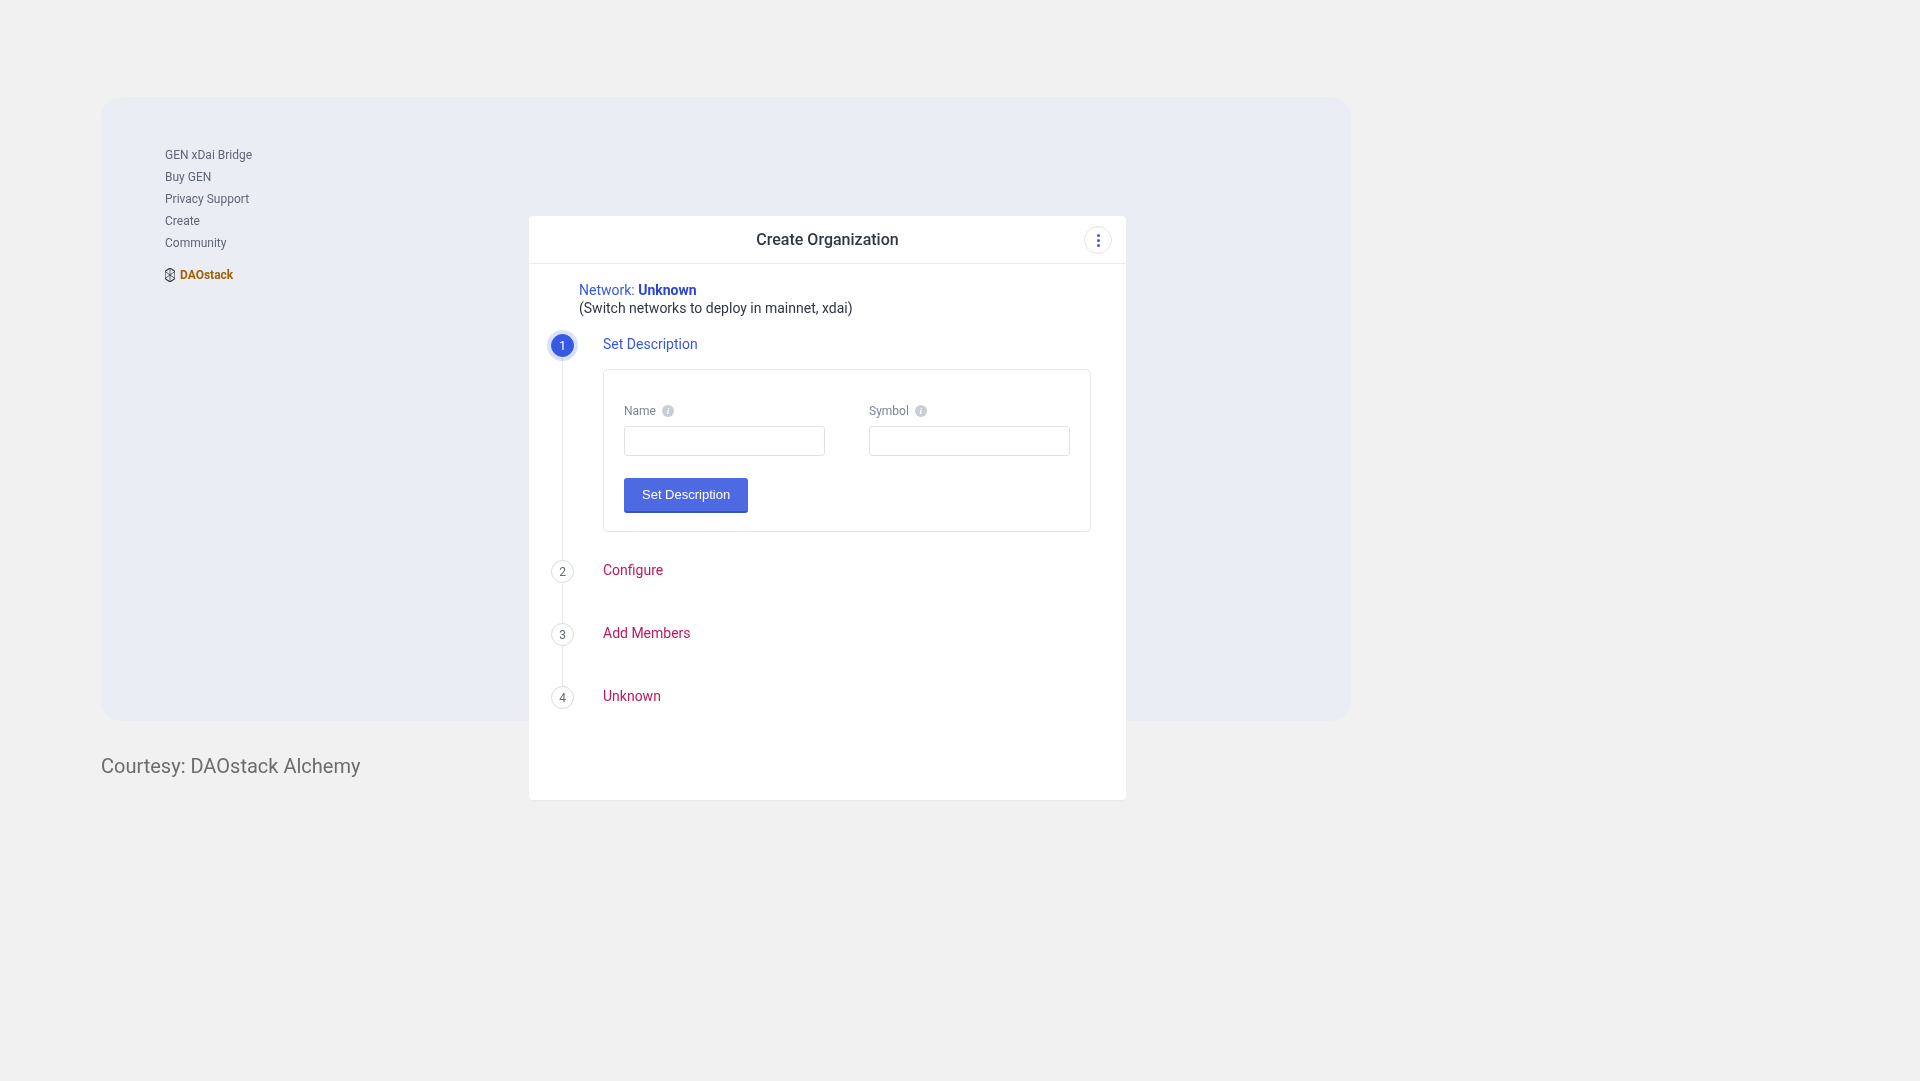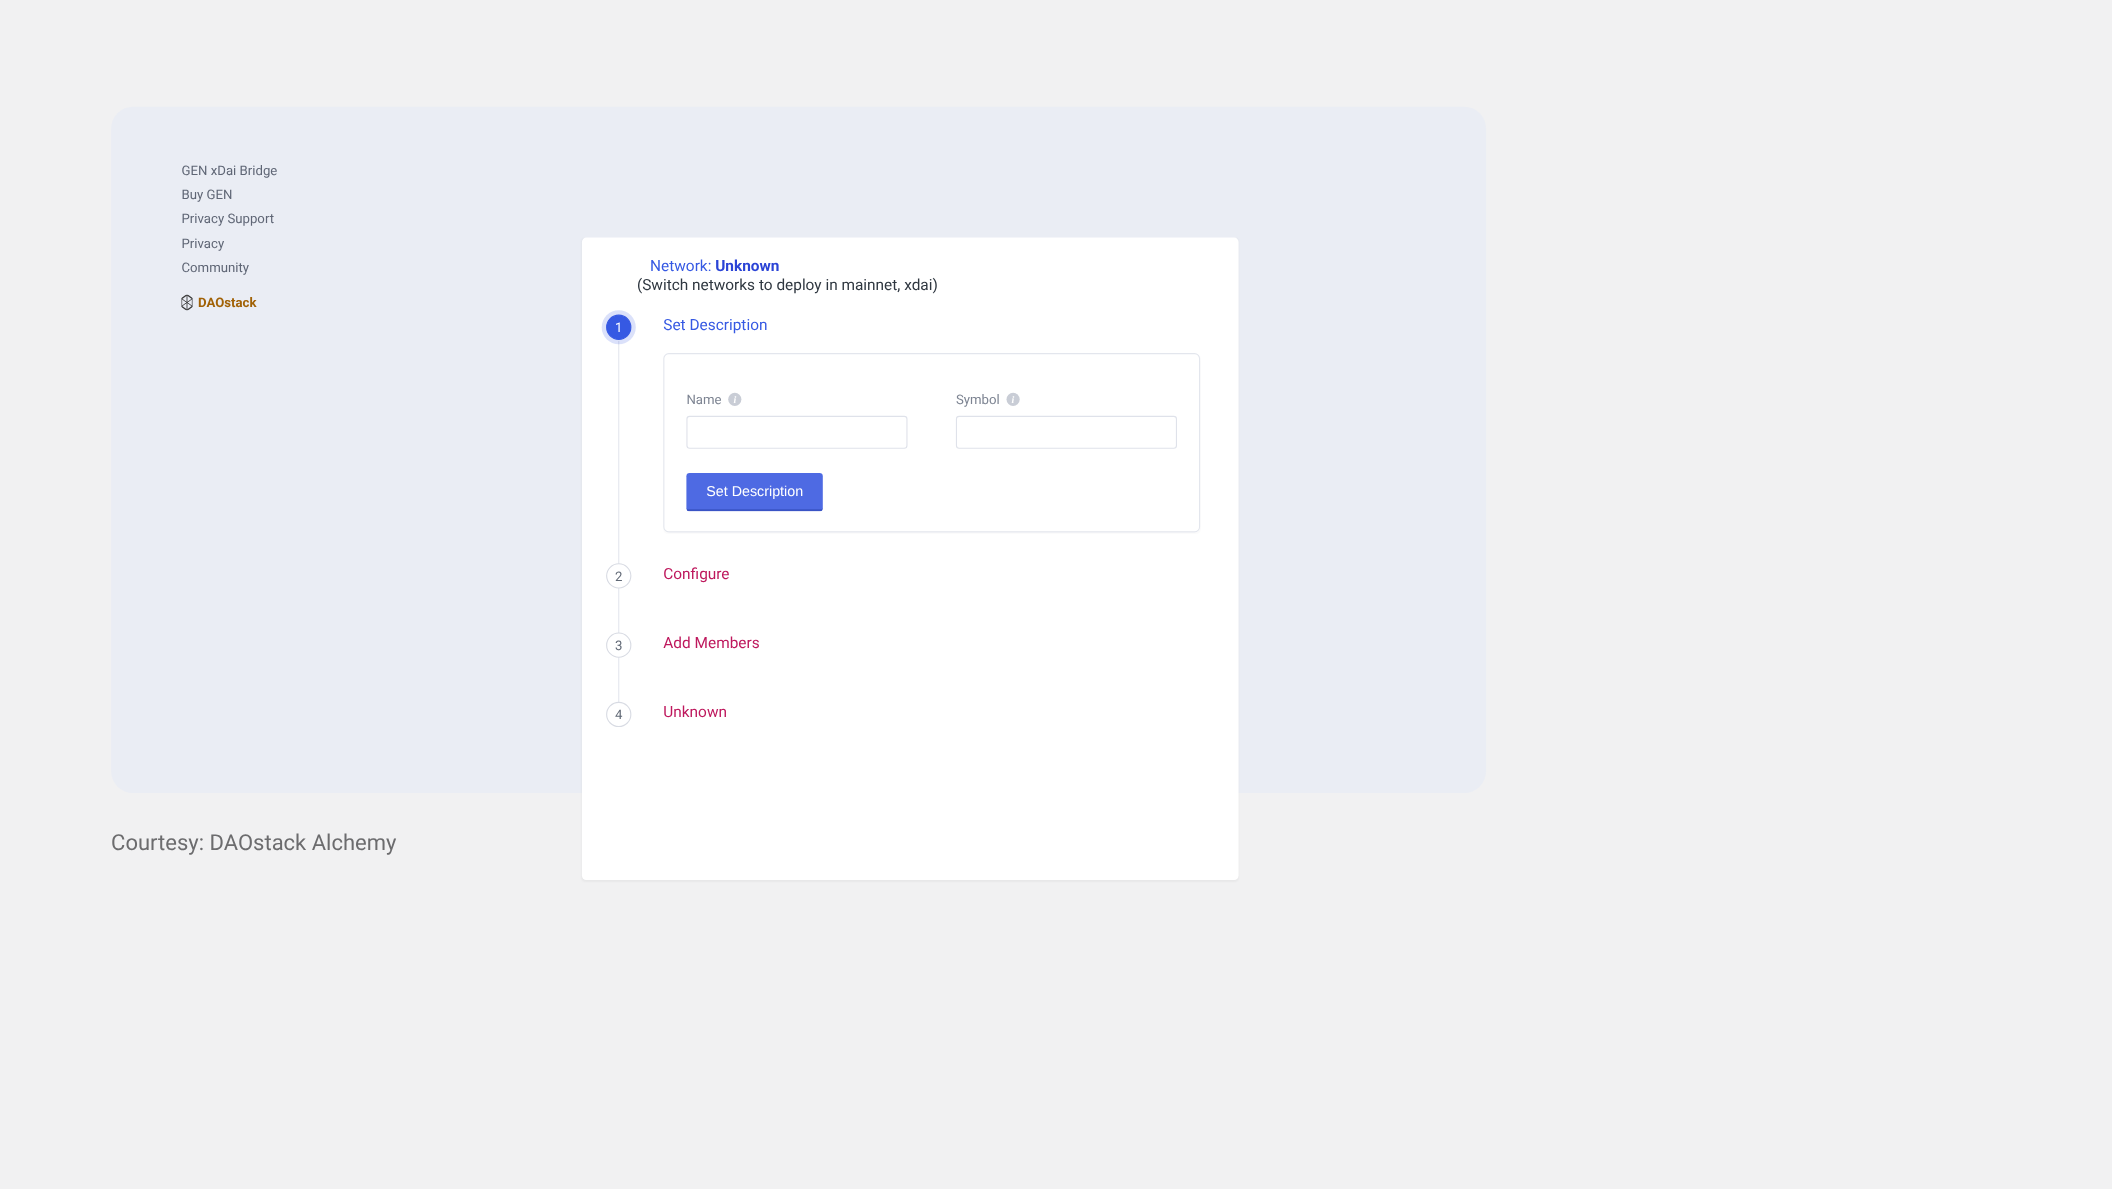--- a/index.html
+++ b/index.html
@@ -89,21 +89,21 @@
     .more-dot {
       width: 3px;
       height: 3px;
       background: #3659e3;
       border-radius: 50%;
     }
     .panel-body {
       padding: 18px 28px 18px 22px;
     }
     .network-line {
-      margin-left: 40px;
+      margin-left: 28px;
       font-size: 14px;
       color: #3659e3;
     }
     .network-value {
       font-weight: 700;
       color: #2b44d6;
     }
     .network-sub {
       margin-left: 28px;
       font-size: 14px;
@@ -227,32 +227,40 @@
   </style>
 </head>
 <body>
 
 <div class="outer-card">
 
   <div class="sidebar">
     <a class="sidebar-link">GEN xDai Bridge</a>
     <a class="sidebar-link">Buy GEN</a>
     <a class="sidebar-link">Privacy Support</a>
-    <a class="sidebar-link">Privacy</a>
+    <a class="sidebar-link">Create</a>
     <a class="sidebar-link">Community</a>
     <div class="brand">
       <svg class="brand-icon" viewBox="0 0 10 14">
         <path d="M5 0 L10 3.5 L10 10.5 L5 14 L0 10.5 L0 3.5 Z" fill="none" stroke="#3b3b3b" stroke-width="1.2"></path>
         <path d="M5 0 L5 14 M0 3.5 L10 10.5 M10 3.5 L0 10.5" stroke="#3b3b3b" stroke-width="0.8"></path>
       </svg>
       <span>DAOstack</span>
     </div>
   </div>
 
   <div class="main-panel">
+    <div class="panel-header">
+      <div class="panel-title">Create Organization</div>
+      <button class="more-btn">
+        <span class="more-dot"></span>
+        <span class="more-dot"></span>
+        <span class="more-dot"></span>
+      </button>
+    </div>
 
     <div class="panel-body">
       <div class="network-line">
         <span>Network: </span><span class="network-value">Unknown</span>
       </div>
       <div class="network-sub">(Switch networks to deploy in mainnet, xdai)</div>
 
       <div class="steps">
         <div class="step-rail"></div>
 

